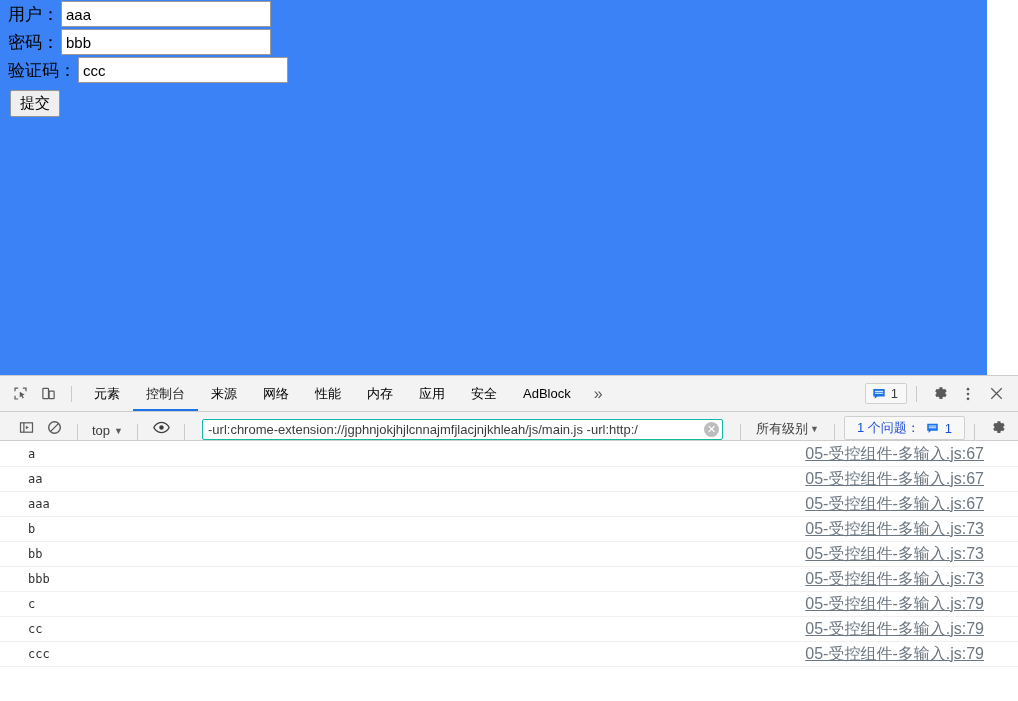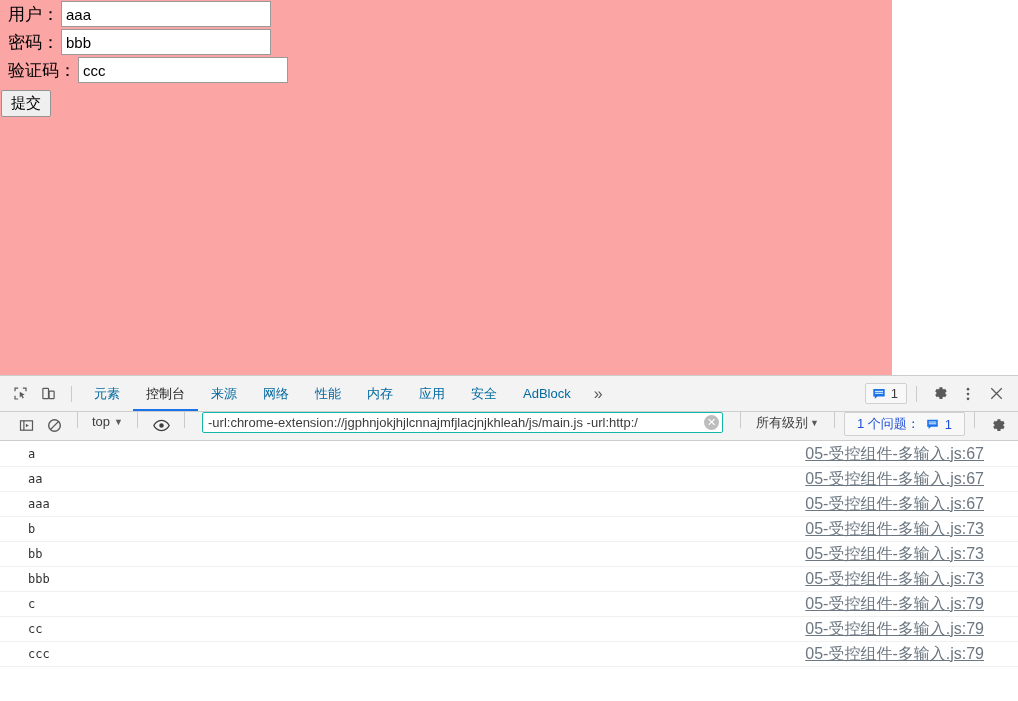--- a/index.html
+++ b/index.html
@@ -12,23 +12,23 @@
     width: 1018px;
     height: 701px;
     overflow: hidden;
     position: relative;
   }
 
   
   #page-area {
     position: absolute;
     left: 0; top: 0;
-    width: 892px;
+    width: 987px;
     height: 375px;
-    background: #fca5a5;
+    background: #3b82f6;
     overflow: hidden;
   }
   .form-row {
     display: flex;
     align-items: center;
     height: 28px;
     margin: 0;
     padding: 0 0 0 8px;
   }
   .form-label {
@@ -45,21 +45,21 @@
     border: 1px solid #9a9a9a;
     outline: none;
     background: #fff;
     padding: 2px 4px;
     height: 20px;
     box-sizing: content-box;
   }
   #user-field { width: 200px; margin-left: 2px; }
   #pass-field { width: 200px; margin-left: 2px; }
   #code-field { width: 200px; margin-left: 2px; }
-  .submit-row { padding: 6px 0 0 1px; }
+  .submit-row { padding: 6px 0 0 10px; }
   .submit-btn {
     font-family: "Liberation Sans", sans-serif;
     font-size: 15px;
     color: #000;
     background: #efefef;
     border: 1px solid #949494;
     border-radius: 2px;
     padding: 3px 9px;
     cursor: pointer;
   }
@@ -93,21 +93,21 @@
   }
   .dt-iconbtn:first-child { margin-left: 6px; }
   .vsep {
     width: 1px; height: 16px;
     background: #cacaca;
     margin: 0 9px;
     flex: 0 0 auto;
   }
   .tab {
     font-size: 13px;
-    color: #0369a1;
+    color: #000000;
     padding: 0 13px;
     height: 35px;
     line-height: 35px;
     cursor: pointer;
     white-space: nowrap;
     flex: 0 0 auto;
     box-sizing: border-box;
   }
   .tab.active {
     color: #1a1a1a;
@@ -132,21 +132,21 @@
     border-radius: 2px;
     padding: 2px 8px 2px 6px;
     background: #f8f8f8;
     cursor: pointer;
   }
   .issue-chip .count { font-size: 13px; color: #3c3c3c; }
 
   
   .console-toolbar {
     display: flex;
-    align-items: flex-start;
+    align-items: flex-end;
     height: 29px;
     background: #f3f3f3;
     border-bottom: 1px solid #cdcdcd;
     box-sizing: border-box;
     padding: 0 6px;
   }
   .ctx-select {
     display: flex; align-items: center;
     gap: 4px;
     font-size: 13px;

